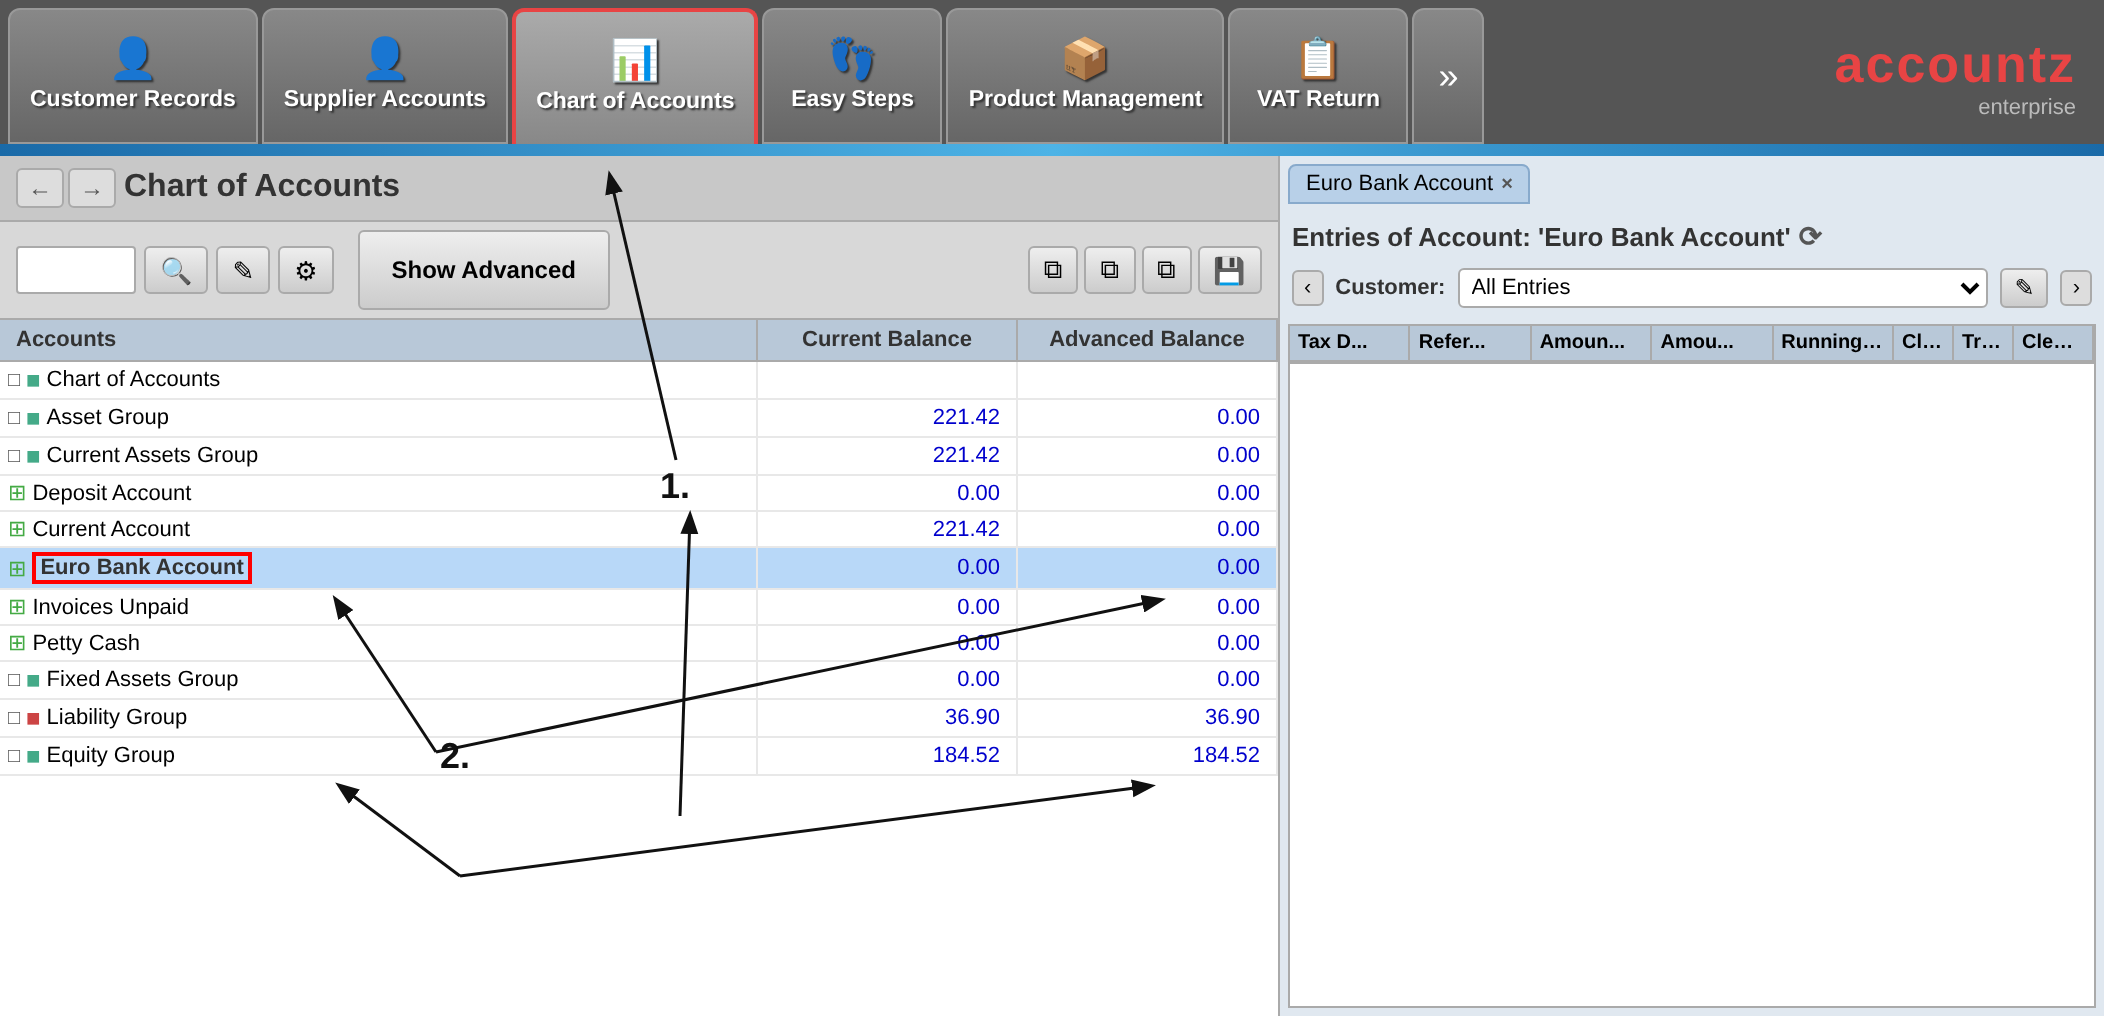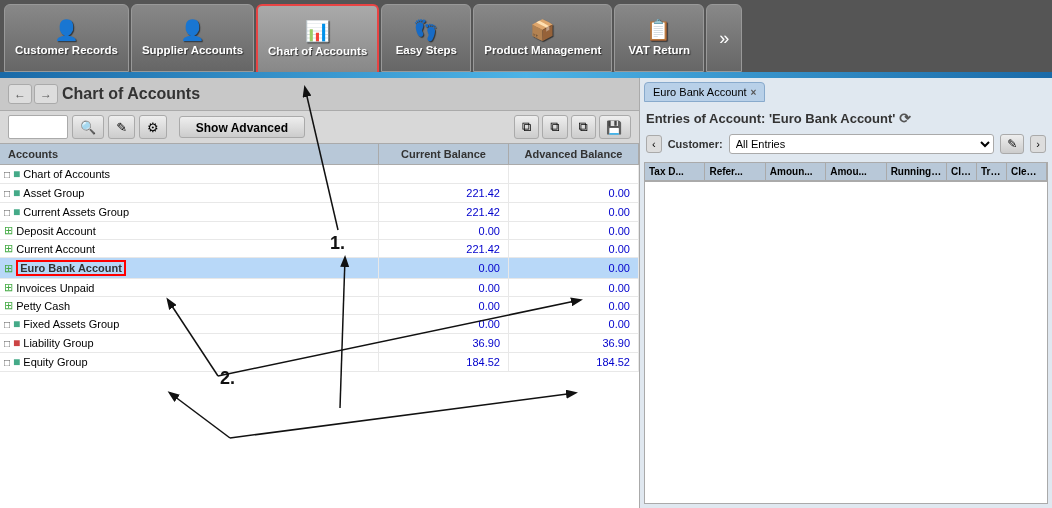--- a/index.html
+++ b/index.html
@@ -149,21 +149,21 @@
       justify-content: center;
     }
     .show-advanced-btn {
       background: linear-gradient(180deg, #eee, #ccc);
       border: 1px solid #aaa;
       border-radius: 3px;
       cursor: pointer;
       padding: 4px 16px;
       font-size: 12px;
       font-weight: bold;
-      height: 22px;
+      height: 40px;
       margin-left: 8px;
     }
     .spacer { flex: 1; }
     .action-btns { display: flex; gap: 3px; }
 
     
     .accounts-table {
       flex: 1;
       overflow-y: auto;
       background: white;
@@ -331,20 +331,26 @@
       <span>Product
 Management</span>
     </div>
     <div class="nav-btn">
       <span class="nav-icon">📋</span>
       <span>VAT
 Return</span>
     </div>
     <div class="nav-btn-more">
       <span>»</span>
+    </div>
+    <div class="logo-area">
+      <div class="logo-main">
+        <span style="color:#e84444;">a</span><span>ccountz</span>
+      </div>
+      <div class="logo-sub">enterprise</div>
     </div>
   </div>
 
   <div class="blue-stripe"></div>
 
   <div class="content-area">
 
     <div class="left-panel">
 
       <div class="toolbar">

